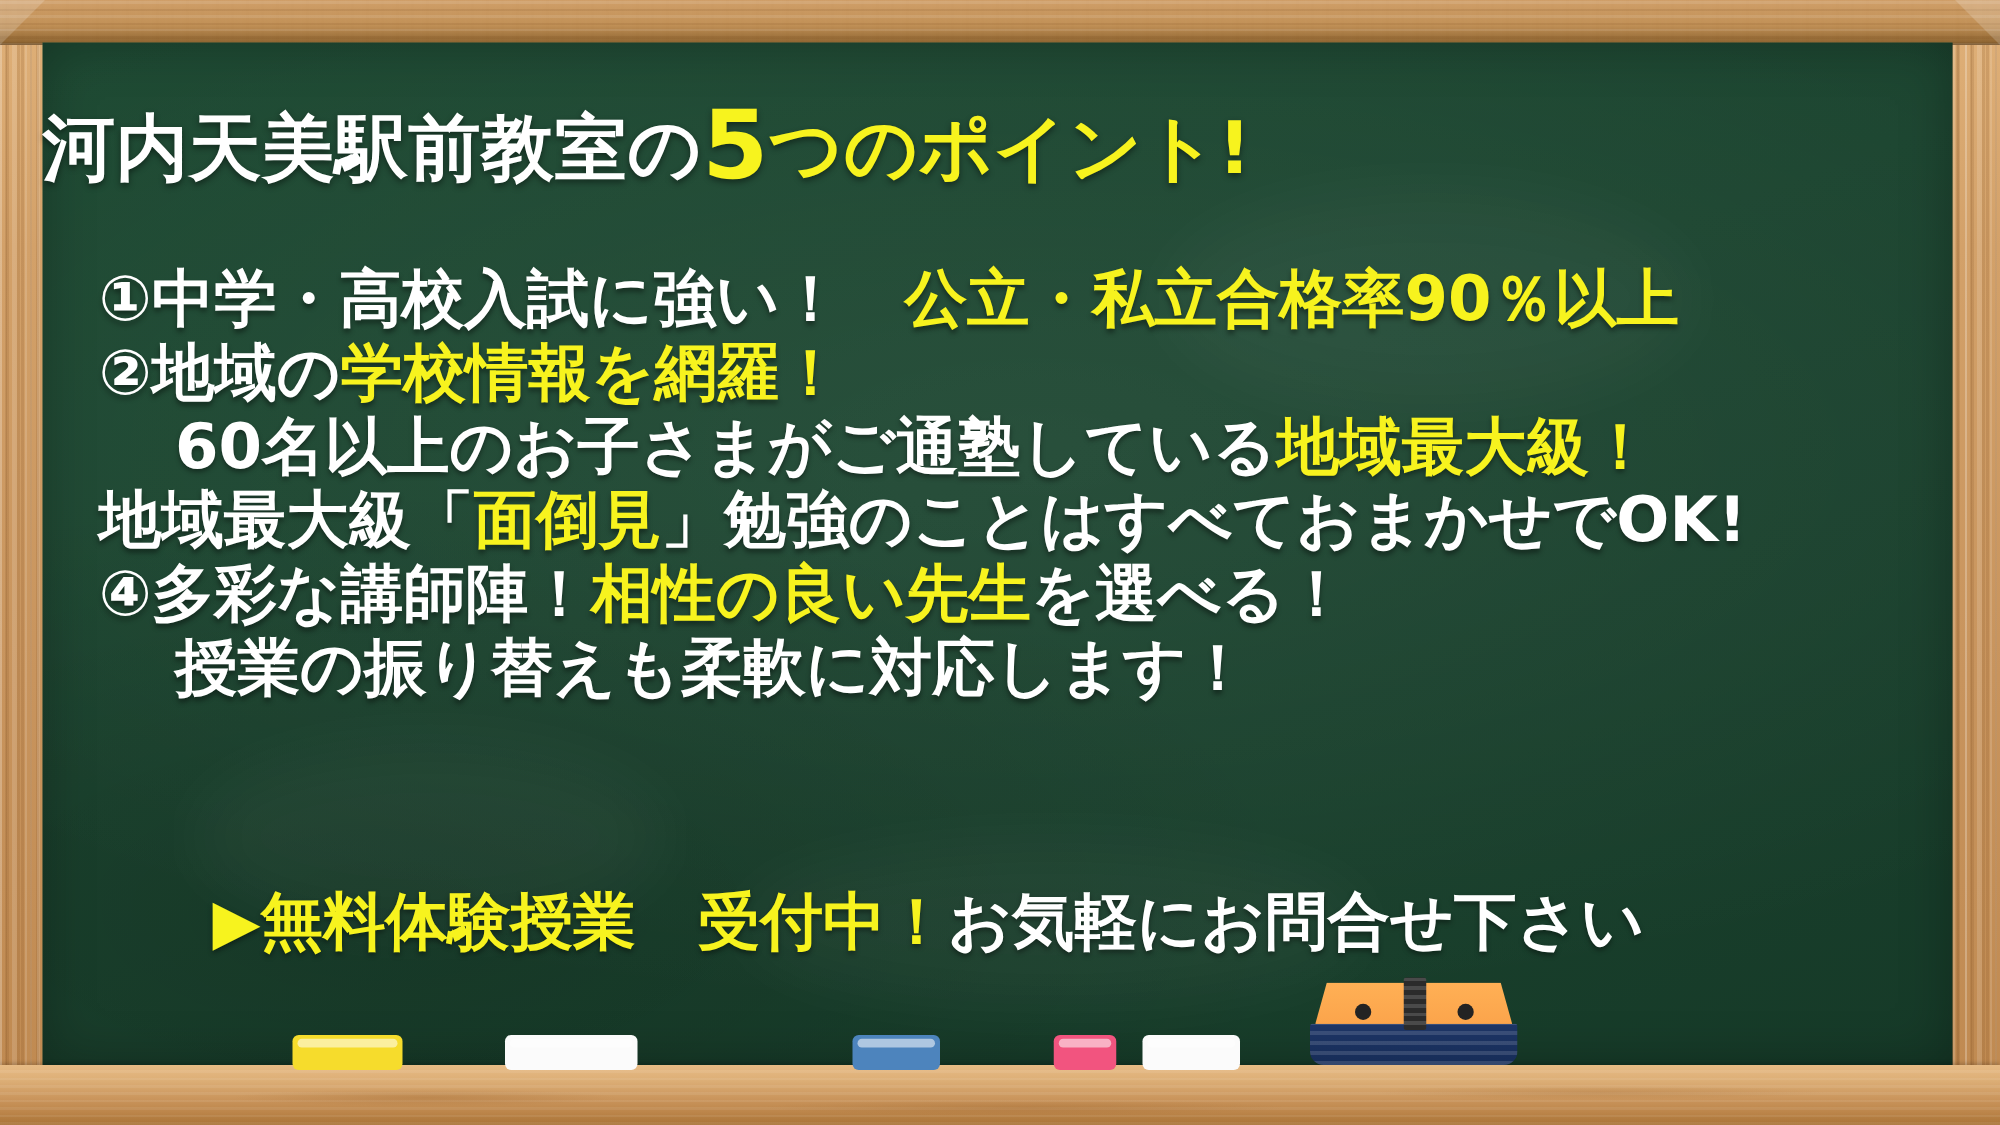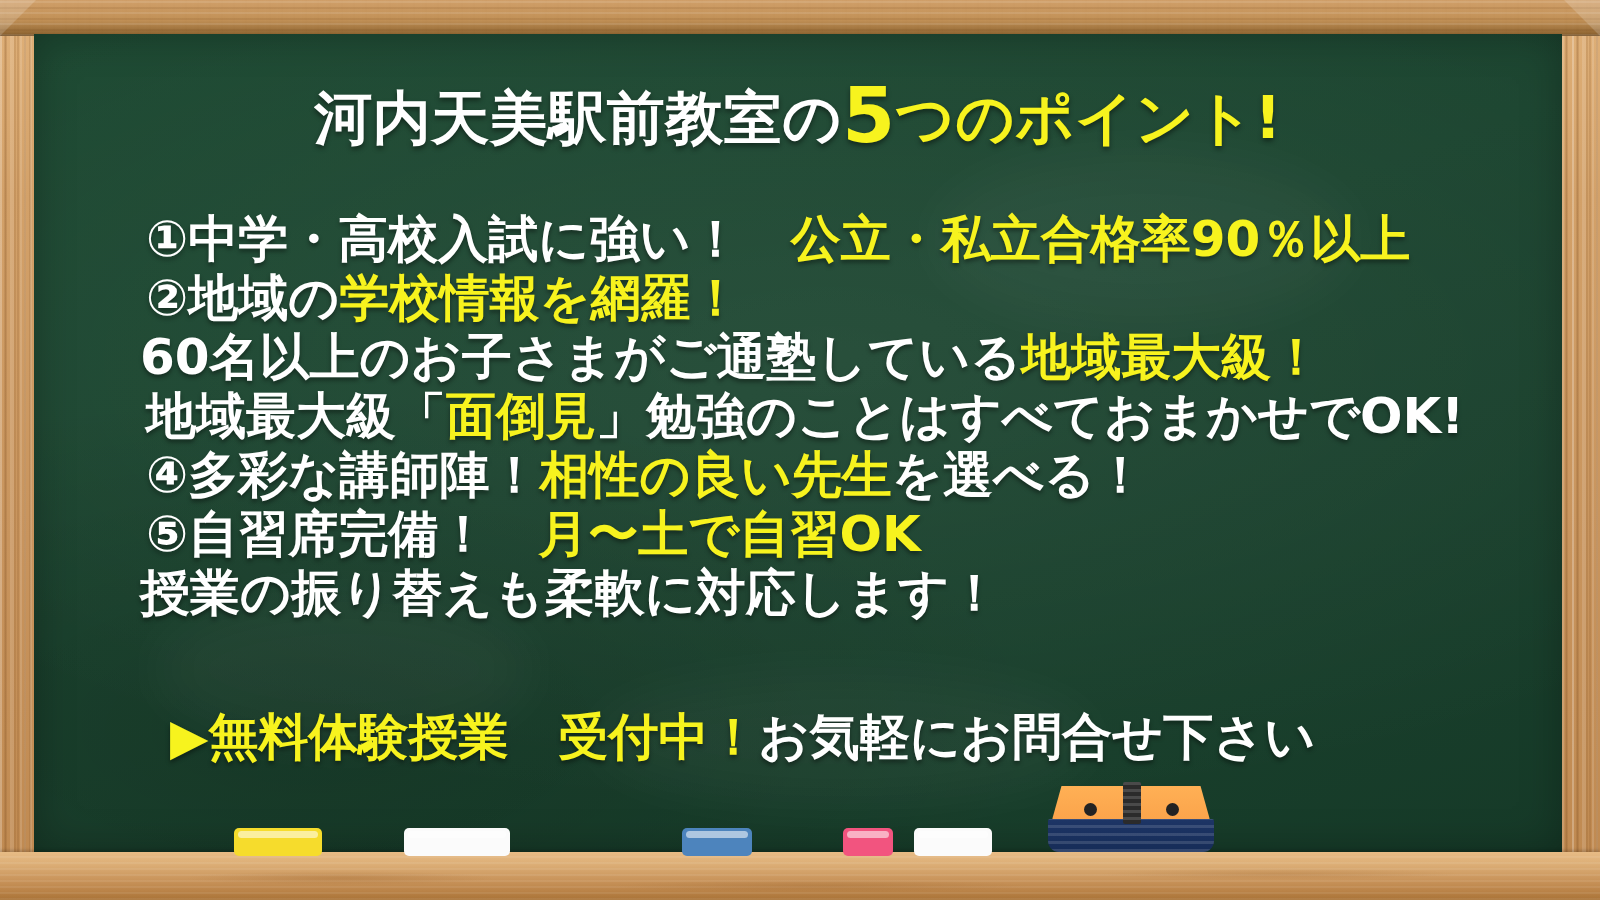--- a/index.html
+++ b/index.html
@@ -59,32 +59,32 @@
     box-shadow:inset 0 0 42px rgba(0,0,0,.28);
     overflow:hidden;
   }
   .board .smudge{
     position:absolute;border-radius:50%;filter:blur(26px);background:rgba(255,255,255,.035);
   }
 
   
   .title{
     position:absolute;left:34px;top:86px;width:1528px;
-    text-align:center;line-height:1;white-space:nowrap;
+    line-height:1;white-space:nowrap;
     font-weight:700;font-size:58px;letter-spacing:.5px;
   }
   .title .w{color:#ffffff;text-shadow:0 3px 5px rgba(0,0,0,.45);}
   .title .y{color:#f7f31e;text-shadow:0 3px 5px rgba(0,0,0,.45);}
   .title .big{font-size:76px;line-height:.8;vertical-align:-4px;}
 
   .lines{position:absolute;left:34px;top:214px;width:1528px;}
   .ln{
     white-space:nowrap;line-height:1;height:59px;
     font-weight:700;font-size:50px;letter-spacing:0px;
-    padding-left:112px;
+    padding-left:45px;
   }
   .ln.indent{padding-left:106px;}
   .ln .w{color:#ffffff;text-shadow:0 3px 4px rgba(0,0,0,.40);}
   .ln .y{color:#f7f31e;text-shadow:0 3px 4px rgba(0,0,0,.40);}
 
   .footer{
     position:absolute;left:34px;top:712px;width:1528px;
     white-space:nowrap;line-height:1;
     font-weight:700;font-size:50px;padding-left:136px;
   }
@@ -157,21 +157,20 @@
   <div class="title">
     <span class="w">河内天美駅前教室の</span><span class="y big">5</span><span class="y">つのポイント!</span>
   </div>
 
   <div class="lines" id="lines">
       <div class="ln"><span class="w">①中学・高校入試に強い！　</span><span class="y">公立・私立合格率90％以上</span></div>
       <div class="ln"><span class="w">②地域の</span><span class="y">学校情報を網羅！</span></div>
       <div class="ln indent"><span class="w">60名以上のお子さまがご通塾している</span><span class="y">地域最大級！</span></div>
       <div class="ln"><span class="w">地域最大級「</span><span class="y">面倒見</span><span class="w">」勉強のことはすべておまかせでOK!</span></div>
       <div class="ln"><span class="w">④多彩な講師陣！</span><span class="y">相性の良い先生</span><span class="w">を選べる！</span></div>
-      <div class="ln"><span class="w">⑤自習席完備！　</span><span class="y">月〜土で自習OK</span></div>
       <div class="ln indent"><span class="w">授業の振り替えも柔軟に対応します！</span></div>
     </div>
 
   <div class="footer" id="footer"><span class="y">▶無料体験授業　受付中！</span><span class="w">お気軽にお問合せ下さい</span></div>
 
   <div class="ledge">
     <div class="ledge-wave"></div>
   </div>
   <div id="chalks">
       <div class="chalk" style="left: 234px; width: 88px; top: 828px; background: rgb(246, 220, 44);">

